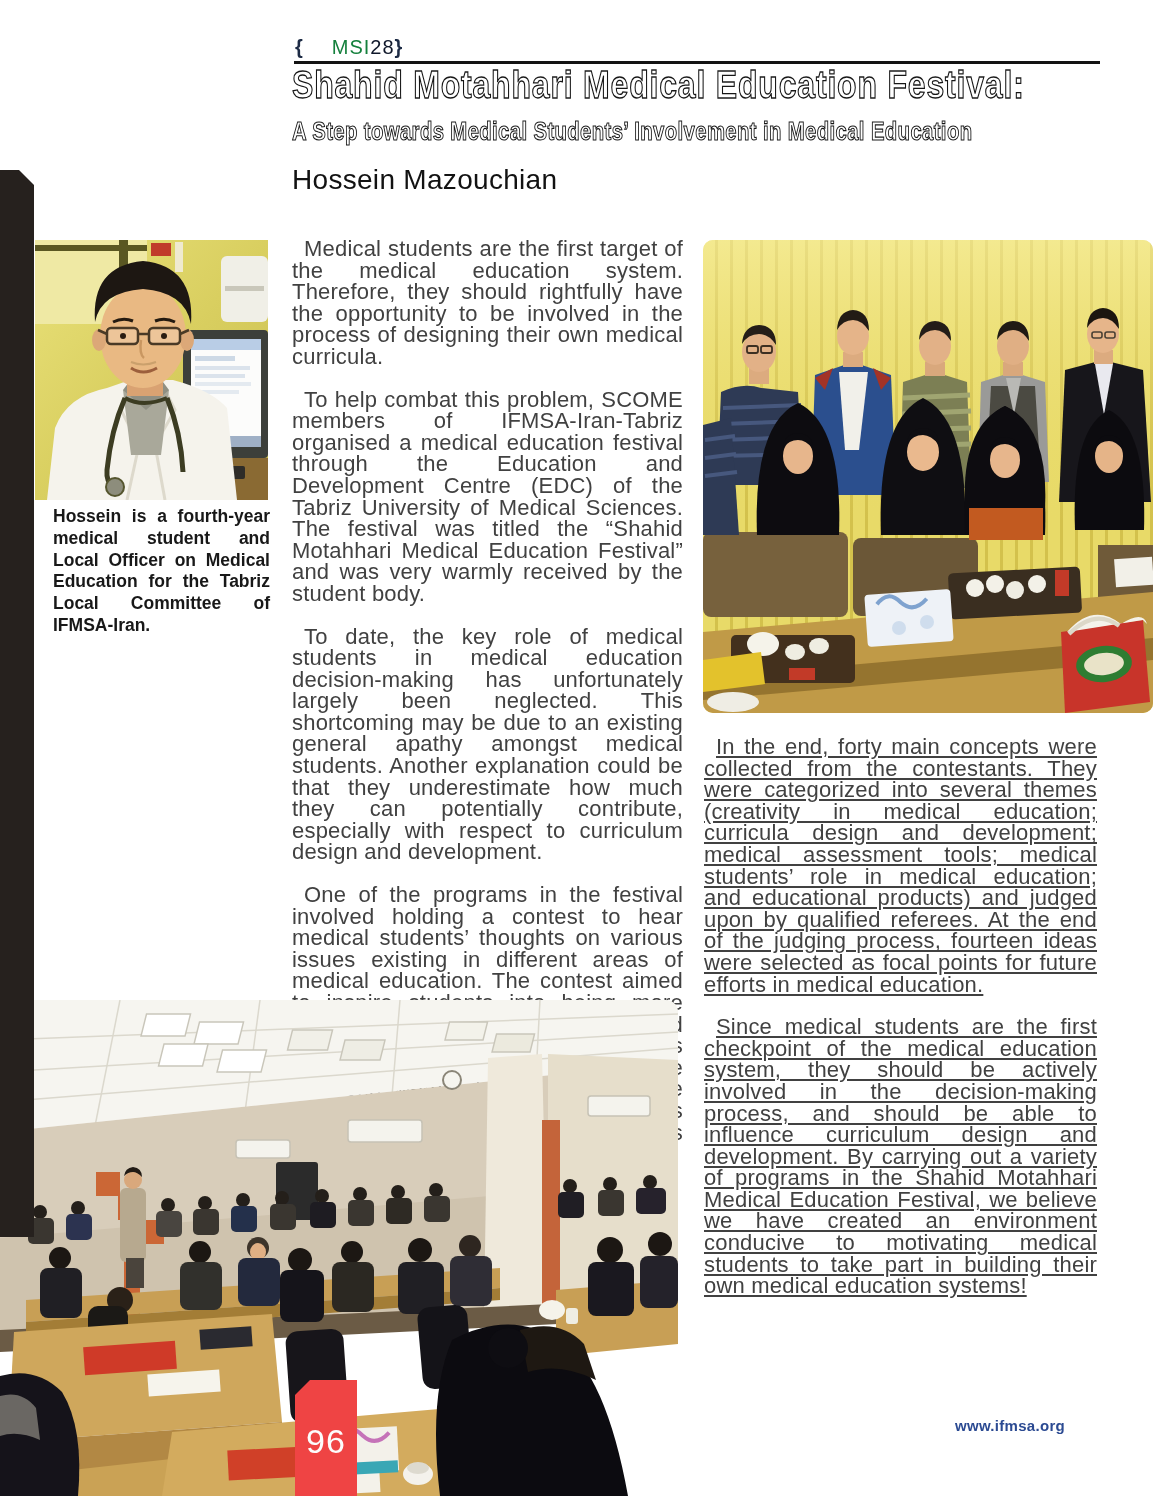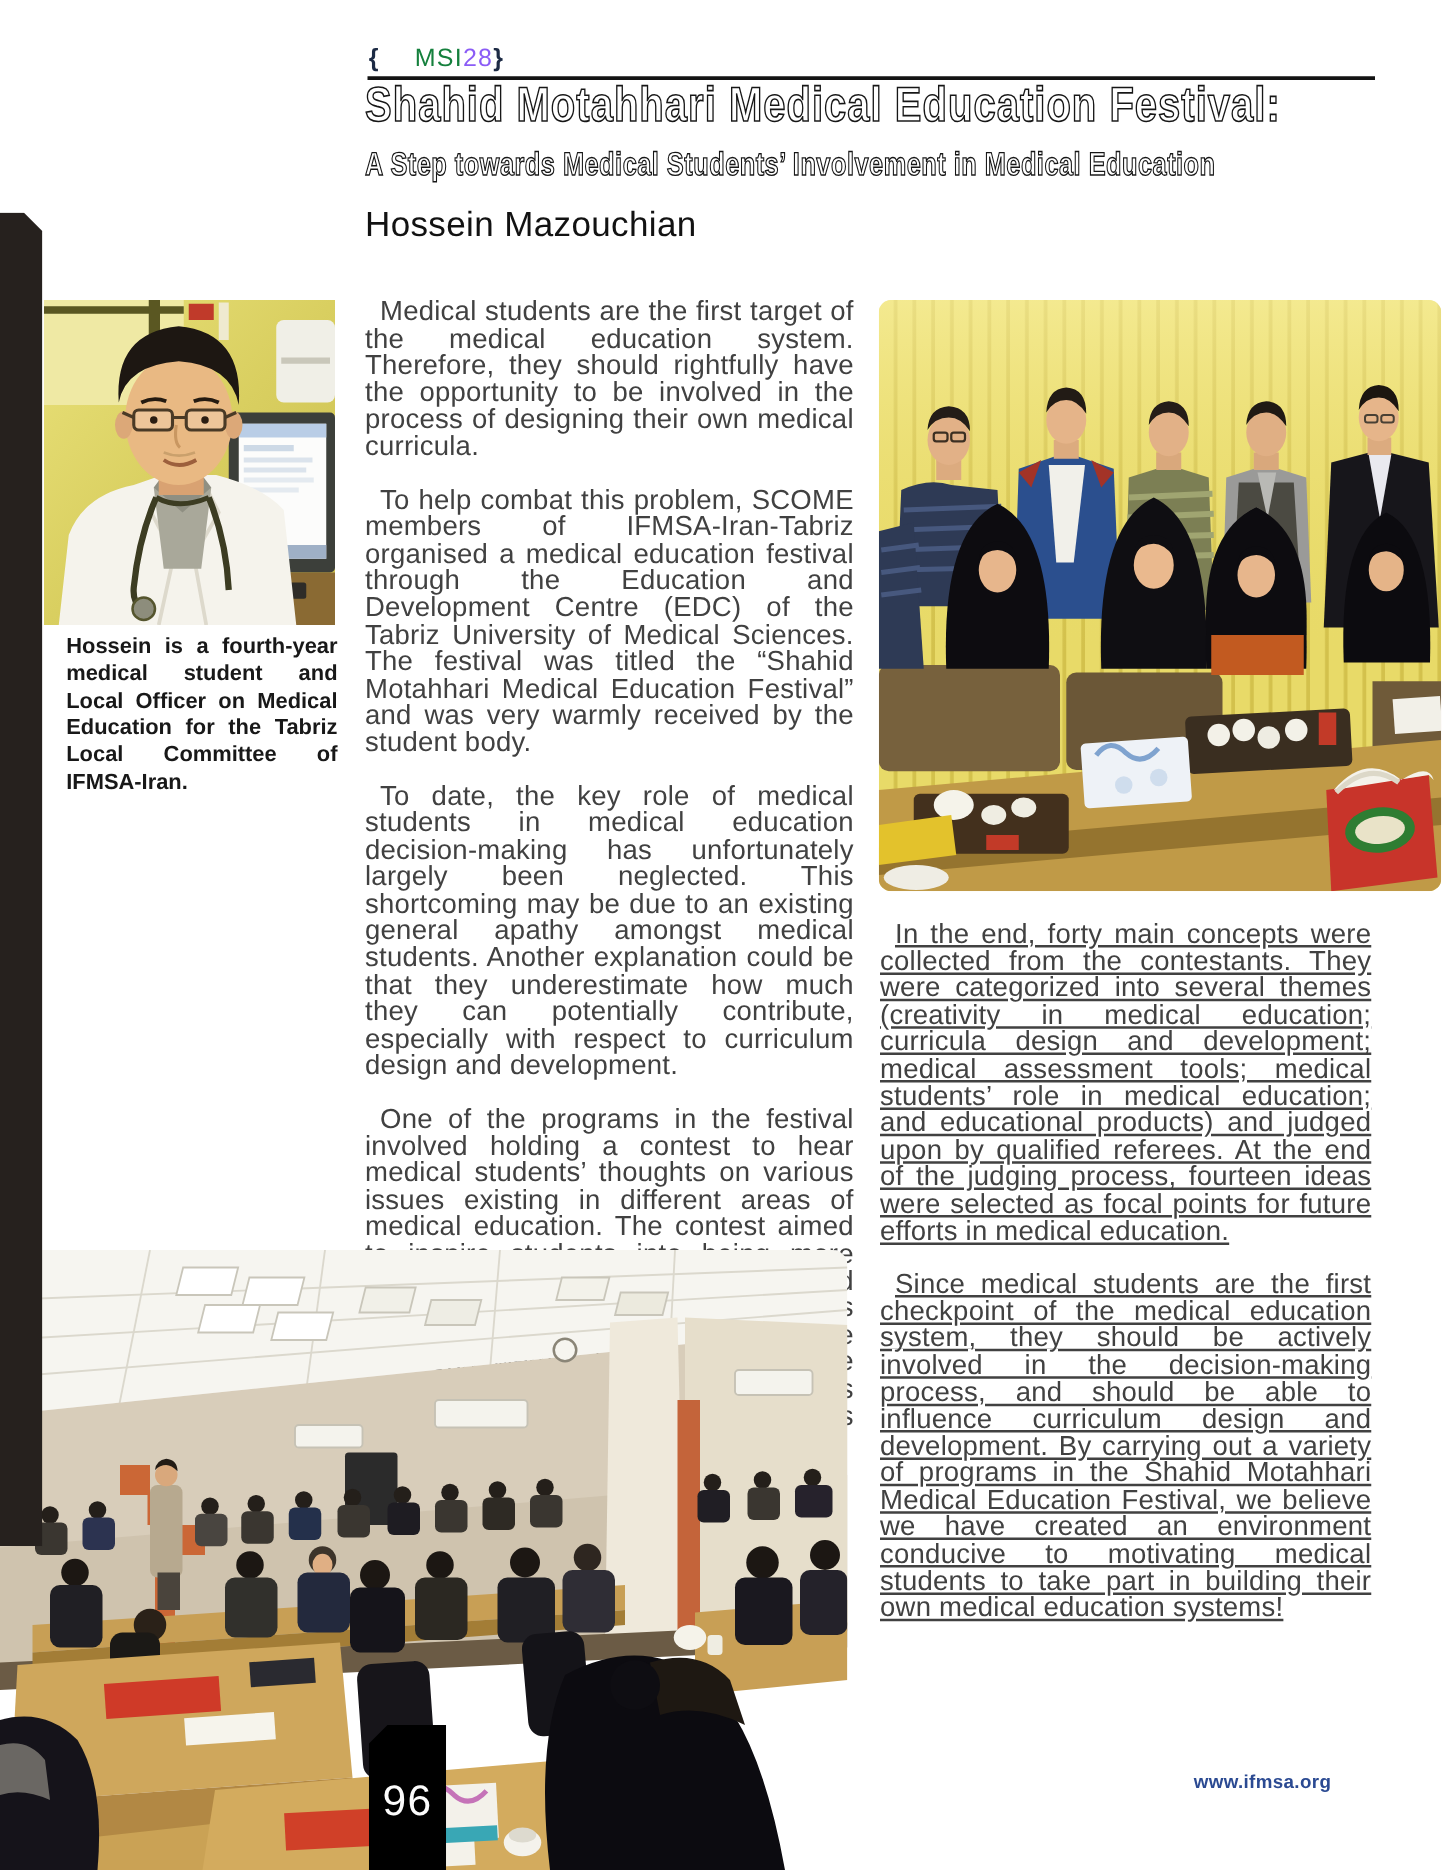--- a/index.html
+++ b/index.html
@@ -5,21 +5,21 @@
   * { margin:0; padding:0; box-sizing:border-box; }
   html,body { background:#ffffff; }
   .page {
     position:relative; width:1156px; height:1496px; background:#ffffff;
     overflow:hidden; font-family:"Liberation Sans", sans-serif;
   }
   
   .header-mark { position:absolute; left:295px; top:36px; font-size:20px; letter-spacing:1px; color:#23314b; }
   .header-mark .brace { font-weight:700; color:#1d2b45; }
   .header-mark .mag  { color:#15803d;margin-left:28px; }
-  .header-mark .issue{ color:#8b5cf6; }
+  .header-mark .issue{ color:#0f172a; }
   
   .title-rule { position:absolute; left:294px; top:61px; width:806px; height:3px; background:#131313; }
   
   .outline-line { position:absolute; left:292px; white-space:nowrap; color:#ffffff;
                   -webkit-text-stroke:1.3px #161616; font-weight:700; }
   .title-line   { top:63px;  font-size:39px; letter-spacing:1px; }
   .subtitle-line{ top:116px; font-size:26px; -webkit-text-stroke:1.1px #161616; letter-spacing:.5px; }
   .squeeze { display:inline-block; transform-origin:left center; }
   .title-line    .squeeze { transform:scaleX(.82); }
   .subtitle-line .squeeze { transform:scaleX(.78); }
@@ -36,21 +36,21 @@
   
   .caption { position:absolute; left:53px; top:506px; width:217px; font-size:17.5px; font-weight:700;
              line-height:21.8px; color:#181818; text-align:justify; }
   
   .col { position:absolute; font-size:22px; line-height:21.6px; color:#414141; text-align:justify;
          letter-spacing:.2px; }
   .col p { margin:0 0 21px 0; text-indent:12px; }
   .col-left  { left:292px; top:238px; width:391px; }
   .col-right { left:704px; top:736px; width:393px;text-decoration:underline; }
   
-  .page-number-box { position:absolute; left:295px; top:1380px; width:62px; height:116px; background:#000000;
+  .page-number-box { position:absolute; left:295px; top:1380px; width:62px; height:116px; background:#ef4444;
                      z-index:7; clip-path:polygon(15px 0,100% 0,100% 100%,0 100%,0 15px);
                      display:flex; align-items:center; justify-content:center; }
   .page-number { color:#fcfcfc; font-size:34px; letter-spacing:1px; padding-top:6px; }
   .website { position:absolute; left:955px; top:1417px; width:145px; text-align:left;
              font-size:15px; font-weight:700; color:#2b4a92; letter-spacing:.3px; }
 </style>
 </head>
 <body>
 
 <div class="page">

